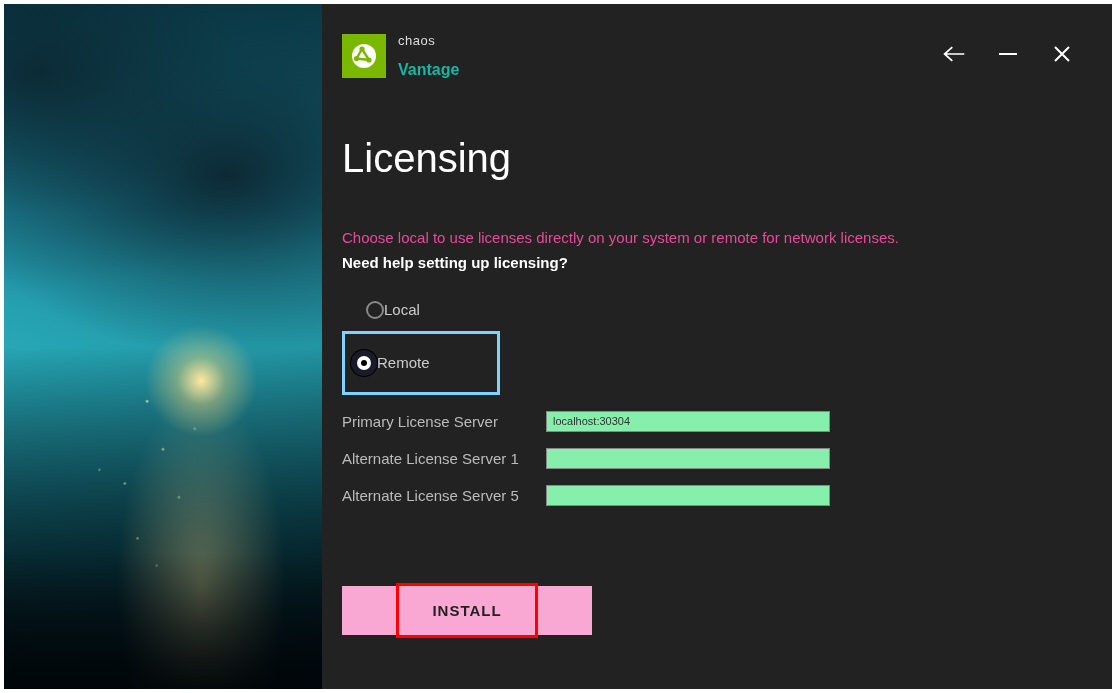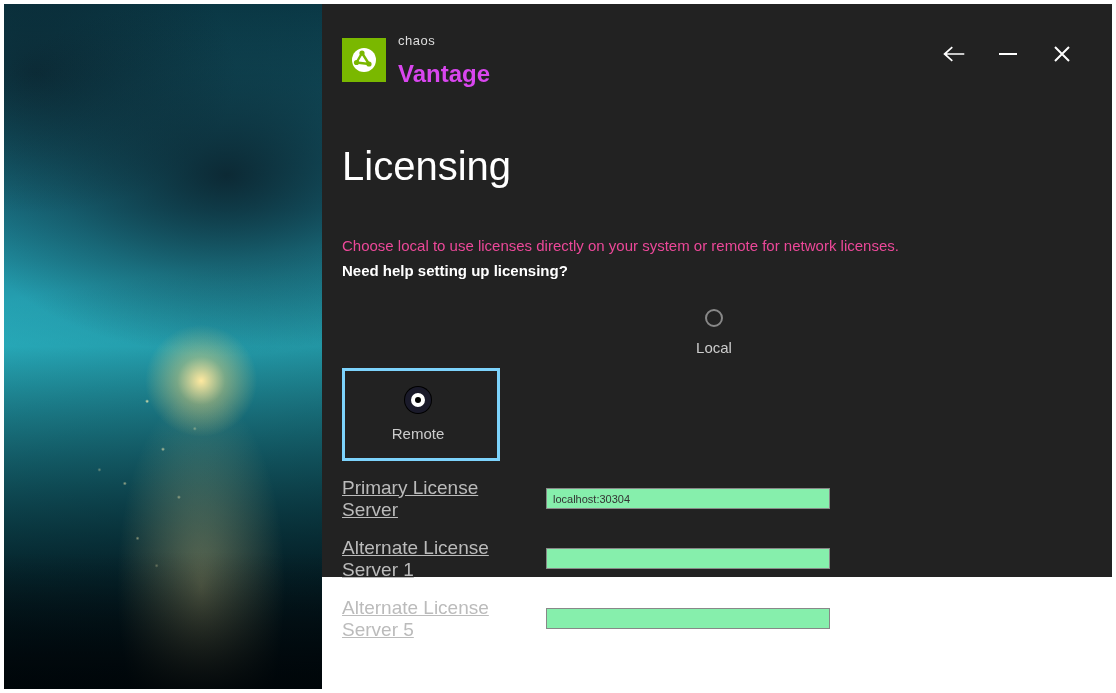--- a/index.html
+++ b/index.html
@@ -5,21 +5,21 @@
     * { margin: 0; padding: 0; box-sizing: border-box; }
     body {
       font-family: 'Segoe UI', Arial, sans-serif;
       background: #fff;
       width: 1116px;
       height: 693px;
       overflow: hidden;
     }
     .installer-window {
       width: 1108px;
-      height: 573px;
+      height: 685px;
       margin: 4px;
       background: #222;
       display: flex;
       position: relative;
       border-radius: 31px;
     }
     .left-panel {
       width: 318px;
       height: 685px;
       background: linear-gradient(180deg, #0a3845 0%, #1a7588 30%, #2ab5c5 50%, #0d4a55 80%, #041820 100%);
@@ -75,21 +75,21 @@
       height: 44px;
       background: #7ab800;
       display: flex;
       align-items: center;
       justify-content: center;
       position: relative;
     }
     .logo-square svg { display: block; }
     .logo-text { display: flex; flex-direction: column; line-height: 1; }
     .logo-text-top { font-size: 13px; color: #ddd; font-weight: 400; letter-spacing: 0.5px; }
-    .logo-text-bottom { font-size: 24px; color: #d946ef; font-weight: 600; margin-top: 15px; }
+    .logo-text-bottom { font-size: 16px; color: #14b8a6; font-weight: 600; margin-top: 15px; }
     .window-controls {
       display: flex;
       gap: 30px;
       align-items: center;
       margin-top: 8px;
     }
     .win-ctrl { cursor: pointer; width: 24px; height: 24px; display:flex; align-items:center; justify-content:center; }
     .win-ctrl svg { stroke: #fff; stroke-width: 2; fill: none; }
     .page-title {
       font-size: 40px;
@@ -107,24 +107,22 @@
       font-size: 15px;
       color: #fff;
       font-weight: 600;
       margin-top: 4px;
       cursor: pointer;
     }
     .radio-group { margin-top: 24px; }
     .radio-row {
       display: flex;
       align-items: center;
-      gap: 12px;
       padding: 6px 12px 6px 6px;
       cursor: pointer;
-      flex-direction: column;
     }
     .radio-row.highlighted {
       border: 3px solid #7dd3fc;
       width: 158px;
       padding: 16px 12px 16px 6px;
       margin-top: 6px;
     }
     .radio-outer {
       width: 18px;
       height: 18px;
@@ -150,23 +148,22 @@
     .radio-label { font-size: 15px; color: #ccc; }
     .server-rows { margin-top: 8px; }
     .server-row {
       display: flex;
       align-items: center;
       margin-top: 16px;
       gap: 14px;
     }
     .server-label {
       width: 190px;
-      font-size: 19px;
+      font-size: 15px;
       color: #bbb;
-      text-decoration: underline;
     }
     .server-input {
       width: 284px;
       height: 21px;
       background: #86efac;
       border: 1px solid #888;
       padding: 0 6px;
       font-size: 11px;
       color: #333;
       font-family: inherit;

